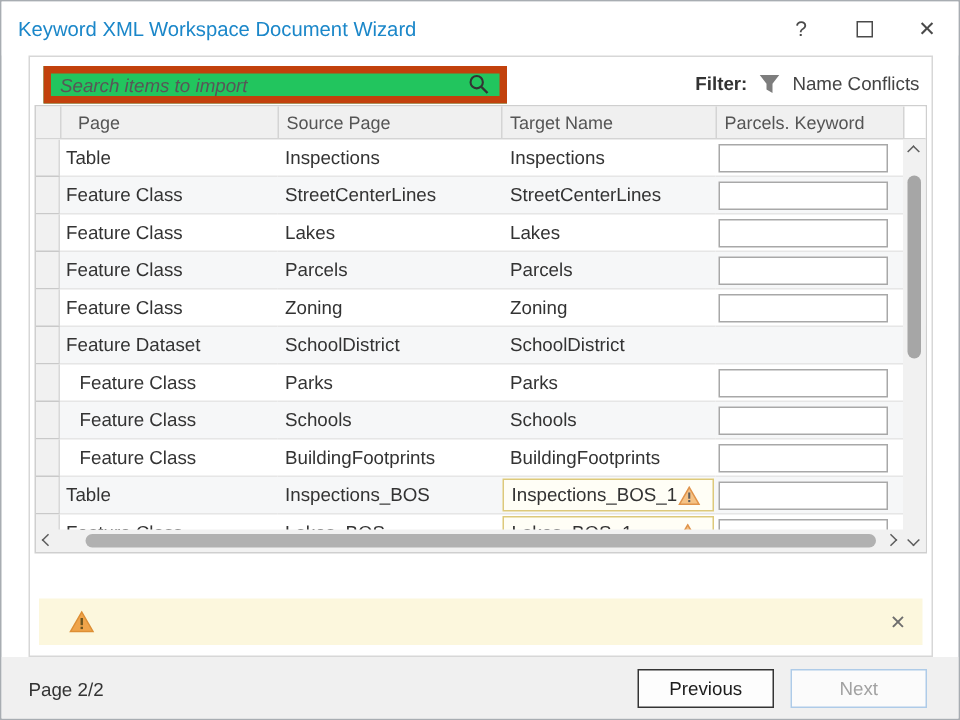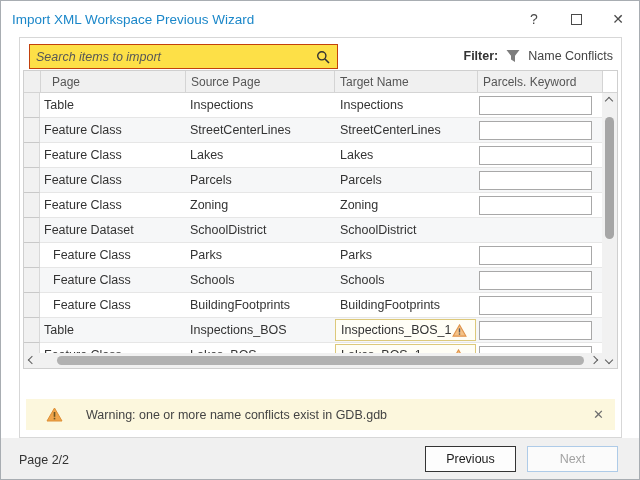--- a/index.html
+++ b/index.html
@@ -9,21 +9,21 @@
   
   .titlebar { position:absolute; left:0; top:0; right:0; height:36px; background:#ffffff; display:flex; align-items:center; }
   .title { margin-left:11px; font-size:13.5px; color:#1b87c9; }
   .tb-controls { margin-left:auto; display:flex; align-items:center; gap:0; }
   .tb-btn { width:42px; height:30px; display:flex; align-items:center; justify-content:center; font-size:14px; color:#4a4a4a; cursor:default; }
   .sq { width:11px; height:11px; border:1.5px solid #4a4a4a; display:inline-block; }
 
   
   .panel { position:absolute; left:18px; top:36px; width:603px; height:401px; border:1px solid #d7d7d7; background:#ffffff; }
 
-  .searchbox { position:absolute; left:9px; top:6px; width:309px; height:25px; border:1px solid #c2410c; background:#fde047; display:flex; align-items:center; }
+  .searchbox { position:absolute; left:9px; top:6px; width:309px; height:25px; border:5px solid #c2410c; background:#22c55e; display:flex; }
   .searchbox input { flex:1; border:none; outline:none; height:100%; padding:0 6px; font-size:12.5px; font-family:inherit; background:transparent; }
   .searchbox input::placeholder { font-style:italic; color:#575757; }
   .search-ic { margin-right:7px; display:flex; }
 
   .filtergrp { position:absolute; right:8px; top:11px; display:flex; align-items:center; gap:7px; font-size:12.5px; }
   .filter-label { font-weight:bold; color:#333; }
   .filter-value { color:#444; }
 
   
   .table { position:absolute; left:3px; top:32px; width:595px; border:1px solid #cfcfcf; background:#fff; }
@@ -76,21 +76,21 @@
   .btnrow { position:absolute; right:21px; top:8px; display:flex; gap:11px; }
   .btn { width:91px; height:26px; background:#fdfdfd; border:1px solid #343434; font-family:inherit; font-size:12.5px; color:#1c1c1c; }
   .btn.disabled { border:1px solid #aecbe8; color:#a2a2a2; background:#fbfbfb; }
 </style>
 </head>
 <body>
 
 <div class="window">
 
   <div class="titlebar">
-    <div class="title">Import XML Workspace Previous Wizard</div>
+    <div class="title">Keyword XML Workspace Document Wizard</div>
     <div class="tb-controls">
       <div class="tb-btn">
           <span>?</span>
         </div>
       <div class="tb-btn">
           <span class="sq"></span>
         </div>
       <div class="tb-btn">
           <span>✕</span>
         </div>
@@ -355,21 +355,20 @@
     </div>
 
     <div class="warnbar">
       <span class="wicon">
         <svg width="17" height="15" viewBox="0 0 17 15">
             <path d="M8.5 1 L16 14 H1 Z" fill="#efa44a" stroke="#dd8f35" stroke-width="1"></path>
             <rect x="7.7" y="5" width="1.6" height="4.8" fill="#6b5420"></rect>
             <rect x="7.7" y="10.8" width="1.6" height="1.6" fill="#6b5420"></rect>
           </svg>
       </span>
-      <span class="wtext">Warning: one or more name conflicts exist in GDB.gdb</span>
       <span class="wclose">✕</span>
     </div>
   </div>
 
   <div class="footer">
     <div class="pagelabel">Page 2/2</div>
     <div class="btnrow">
       <button class="btn">Previous</button>
       <button class="btn disabled" disabled="">Next</button>
     </div>

